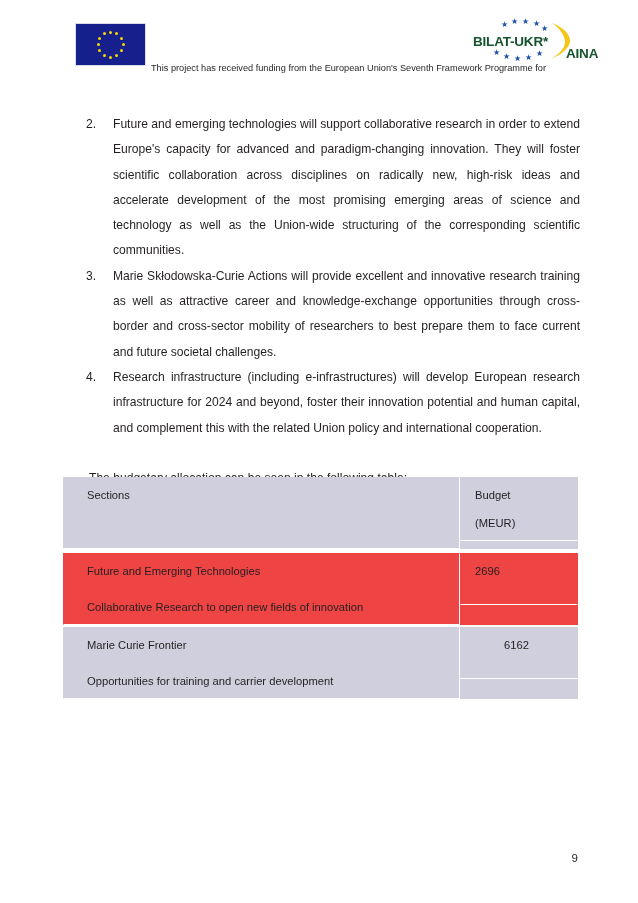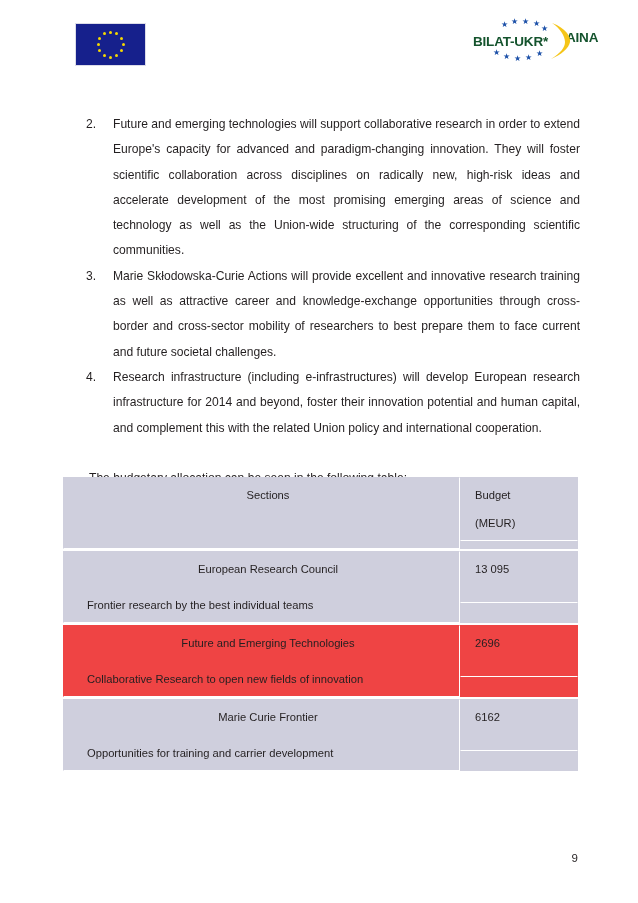--- a/index.html
+++ b/index.html
@@ -46,21 +46,21 @@
   #bilat-logo .bl-text-right {
     position: absolute;
     font-family: "Liberation Sans", sans-serif;
     font-weight: bold;
     font-size: 13.5px;
     color: #14532d;
     letter-spacing: -0.2px;
     white-space: nowrap;
   }
   #bilat-logo .bl-text-left { left: 0px; top: 16px; }
-  #bilat-logo .bl-text-right { left: 93px; top: 12px; }
+  #bilat-logo .bl-text-right { left: 93px; top: 28px; }
   #bilat-logo .bl-swoosh {
     position: absolute;
     left: 76px; top: 2px;
     width: 24px; height: 42px;
   }
   #bilat-logo .bl-star {
     position: absolute;
     color: #1c50a8;
     font-size: 8px;
     line-height: 8px;
@@ -146,24 +146,24 @@
     border-left-color: transparent;
   }
   .cellpad.budget-cell {
     padding-left: 14px;
     padding-right: 28px;
     border-right-color: transparent;
   }
   .row-dark td { background: #cfcfdd; }
   .row-light td { background: #ef4444; }
 
-  .cellpad .line1 { display: block; line-height: 16px; text-align: center; }
+  .cellpad .line1 { display: block; line-height: 16px; }
   .cellpad .line2 { display: block; line-height: 16px; margin-top: 20px; }
   .budget-cell .bval { display: block; line-height: 16px; }
-  .budget-cell.align-right { padding-right: 48px; }
+  .budget-cell.align-right { text-align: right; padding-right: 48px; }
 
   .rowsep {
     height: 2px;
     background: #ffffff;
   }
 
   
   #page-number {
     position: absolute;
     left: 0; top: 852px;
@@ -205,38 +205,39 @@
     <span class="bl-star" style="left:60px;  top:2px;">★</span>
     <span class="bl-star" style="left:68px;  top:7px;">★</span>
     <span class="bl-star" style="left:20px;  top:31px;">★</span>
     <span class="bl-star" style="left:30px;  top:35px;">★</span>
     <span class="bl-star" style="left:41px;  top:37px;">★</span>
     <span class="bl-star" style="left:52px;  top:36px;">★</span>
     <span class="bl-star" style="left:63px;  top:32px;">★</span>
   </div>
 
   <div id="header-text">
+    <span class="ht-line1">This project has received funding from the European Union's Seventh Framework Programme for</span>
   </div>
 
 </div>
 
 <div id="content">
 
   <ol class="outline">
     <li>
       <span class="num">2.</span>
       <span class="body-text">Future and emerging technologies will support collaborative research in order to extend Europe's capacity for advanced and paradigm-changing innovation. They will foster scientific collaboration across disciplines on radically new, high-risk ideas and accelerate development of the most promising emerging areas of science and technology as well as the Union-wide structuring of the corresponding scientific communities.</span>
     </li>
     <li>
       <span class="num">3.</span>
       <span class="body-text">Marie Skłodowska-Curie Actions will provide excellent and innovative research training as well as attractive career and knowledge-exchange opportunities through cross-border and cross-sector mobility of researchers to best prepare them to face current and future societal challenges.</span>
     </li>
     <li>
       <span class="num">4.</span>
-      <span class="body-text">Research infrastructure (including e-infrastructures) will develop European research infrastructure for 2014 and beyond, foster their innovation potential and human capital, and complement this with the related Union policy and international cooperation.</span>
+      <span class="body-text">Research infrastructure (including e-infrastructures) will develop European research infrastructure for 2024 and beyond, foster their innovation potential and human capital, and complement this with the related Union policy and international cooperation.</span>
     </li>
   </ol>
 
   <p class="lead">The budgetary allocation can be seen in the following table:</p>
 
 </div>
 
 <div id="budget-table-wrap">
   <table id="budget-table">
     <colgroup>
@@ -257,33 +258,20 @@
             <span class="bval">Budget</span>
             <span class="bval" style="margin-top:12px;">(MEUR)</span>
           </div>
         </td>
       </tr>
 
       <tr>
           <td class="rowsep" colspan="2"></td>
         </tr>
 
-      <tr class="row-dark">
-        <td>
-          <div class="cellpad">
-            <span class="line1">European Research Council</span>
-            <span class="line2">Frontier research by the best individual teams</span>
-          </div>
-        </td>
-        <td>
-          <div class="cellpad budget-cell">
-            <span class="bval">13 095</span>
-          </div>
-        </td>
-      </tr>
 
       <tr>
           <td class="rowsep" colspan="2"></td>
         </tr>
 
       <tr class="row-light">
         <td>
           <div class="cellpad">
             <span class="line1">Future and Emerging Technologies</span>
             <span class="line2">Collaborative Research to open new fields of innovation</span>

